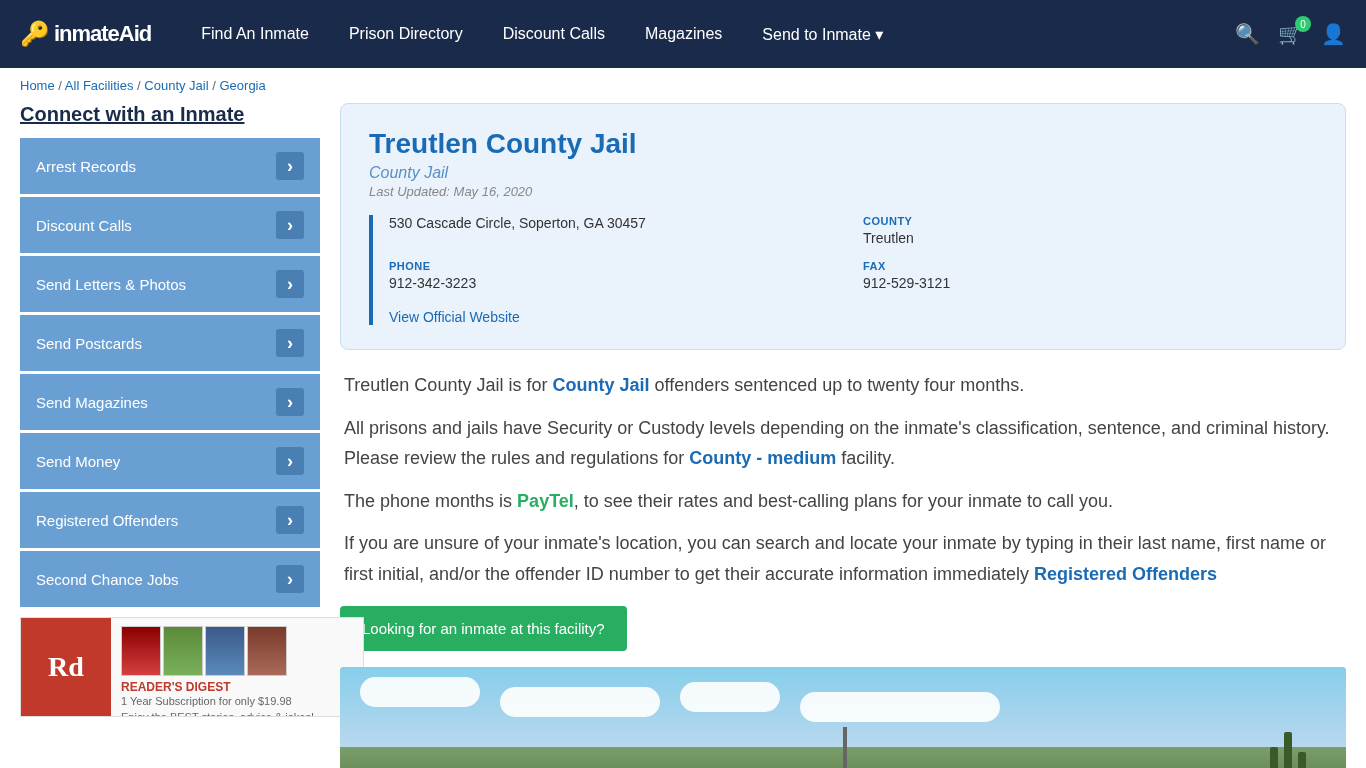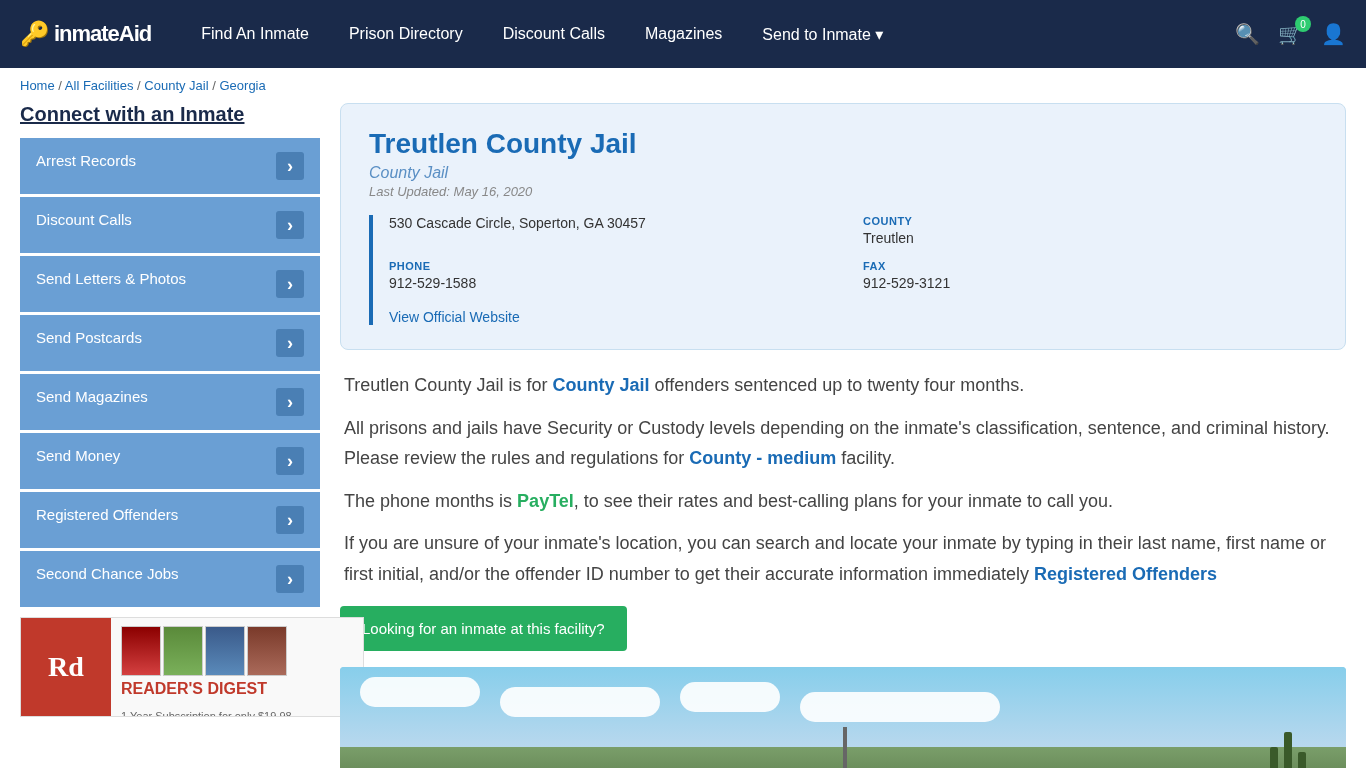--- a/index.html
+++ b/index.html
@@ -108,21 +108,21 @@
       color: #1a2a4a;
     }
     .sidebar-menu {
       display: flex;
       flex-direction: column;
       gap: 3px;
     }
     .sidebar-item {
       background: #6a9fd4;
       display: flex;
-      align-items: flex-start;
+      align-items: center;
       justify-content: space-between;
       padding: 14px 16px;
       cursor: pointer;
       text-decoration: none;
     }
     .sidebar-item-label {
       color: #fff;
       font-size: 15px;
       font-weight: 500;
     }
@@ -163,21 +163,21 @@
       font-size: 28px;
       font-weight: bold;
       font-family: serif;
     }
     .ad-right {
       flex: 1;
       padding: 8px 10px;
       background: #f9f9f9;
       font-size: 11px;
     }
-    .ad-title { font-weight: bold; color: #c0392b; font-size: 16px; margin-bottom: 12px; }
+    .ad-title { font-weight: bold; color: #c0392b; font-size: 12px; margin-bottom: 1px; }
     .ad-sub { color: #666; font-size: 11px; margin-bottom: 4px; }
     .ad-images {
       display: flex;
       gap: 2px;
       margin-bottom: 4px;
     }
     .ad-img-box {
       width: 40px;
       height: 50px;
       background: linear-gradient(180deg, #8B0000, #d44040);
@@ -455,21 +455,21 @@
       <div class="facility-details">
         <div class="detail-group">
           <div class="detail-value">530 Cascade Circle, Soperton, GA 30457</div>
         </div>
         <div class="detail-group">
           <div class="detail-label">COUNTY</div>
           <div class="detail-value">Treutlen</div>
         </div>
         <div class="detail-group">
           <div class="detail-label">PHONE</div>
-          <div class="detail-value">912-529-1588</div>
+          <div class="detail-value">912-342-3223</div>
         </div>
         <div class="detail-group">
           <div class="detail-label">FAX</div>
           <div class="detail-value">912-529-3121</div>
         </div>
         <div class="official-link">
           <a href="#">View Official Website</a>
         </div>
       </div>
     </div>

